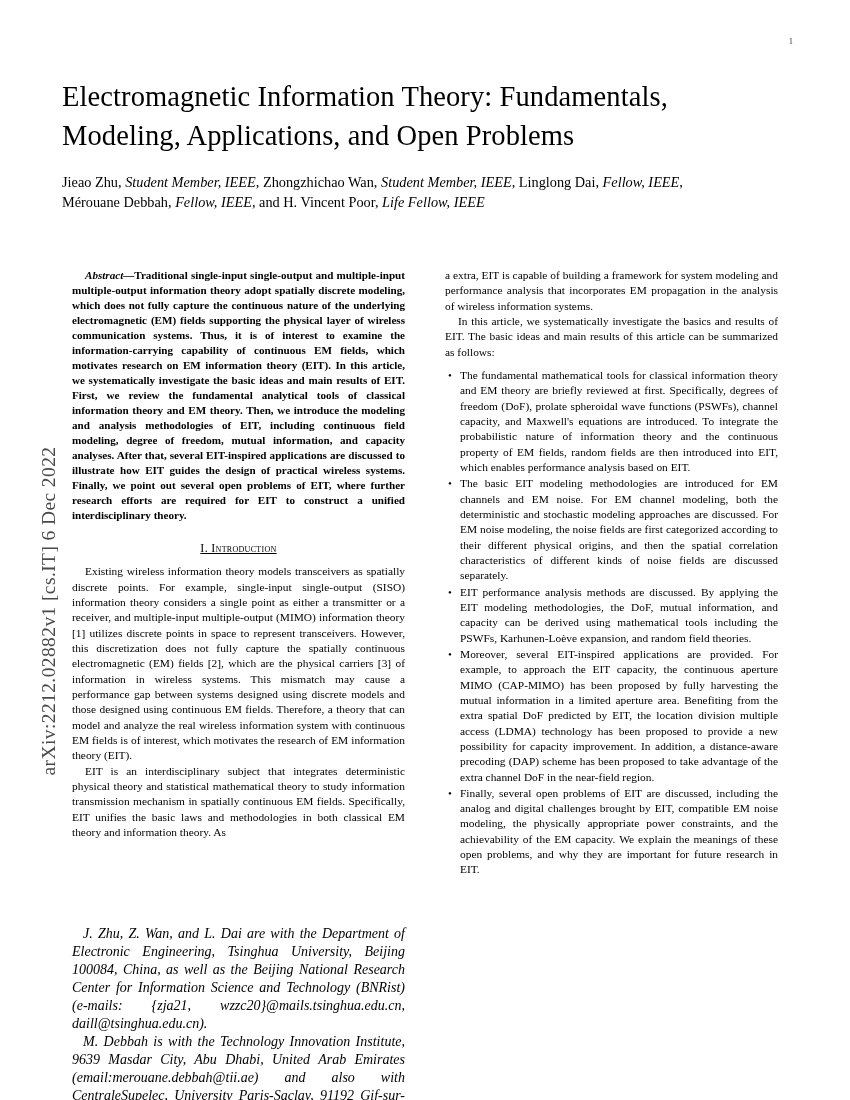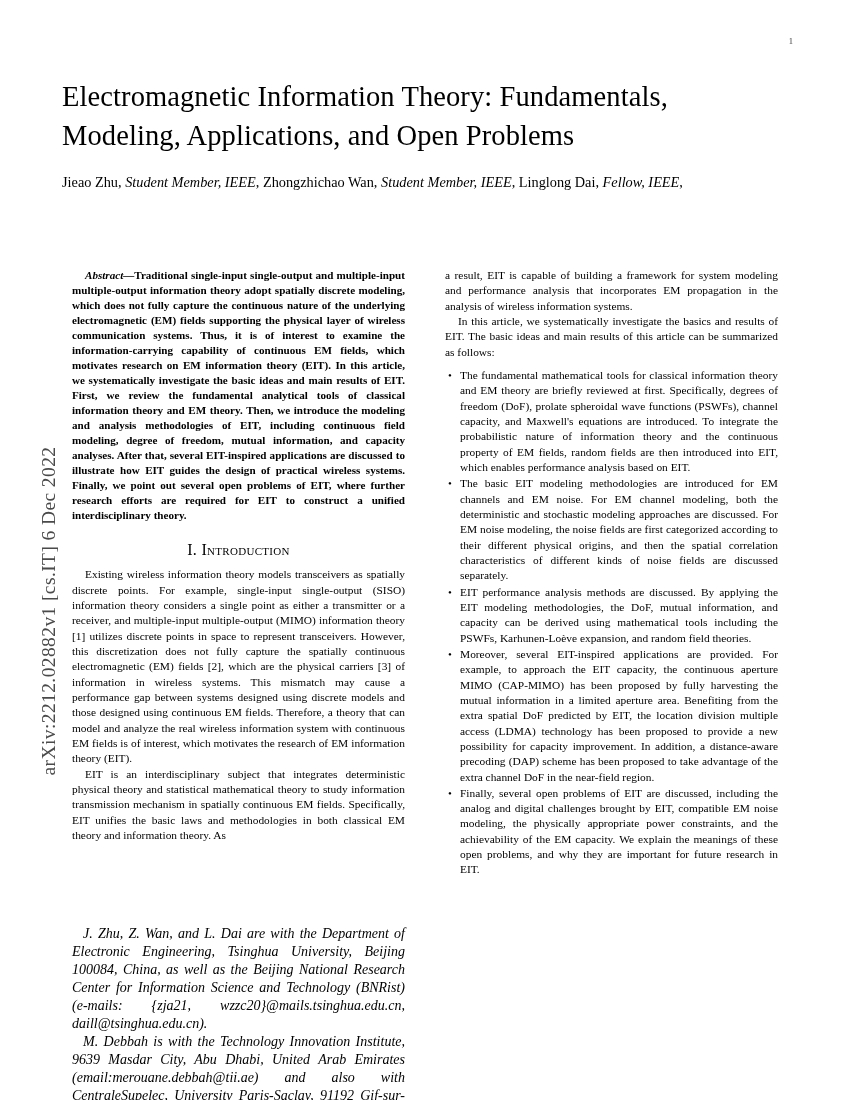--- a/index.html
+++ b/index.html
@@ -107,26 +107,27 @@
   .index-terms {
     font-weight: bold;
     font-size: 11.1px;
     line-height: 1.35;
     text-align: justify;
     text-indent: 13px;
     margin-top: 13px;
   }
 
   h2.section-heading {
-    font-size: 16px;
+    font-size: 12px;
     font-weight: normal;
     font-variant: small-caps;
     text-align: center;
     margin: 19px 0 8px 0;
     letter-spacing: 0.3px;
+    text-decoration: underline;
   }
 
   
   ul.bullets {
     margin: 8px 0 0 0;
     padding: 0 0 0 15px;
     list-style: none;
   }
   ul.bullets li {
     position: relative;
@@ -168,20 +169,23 @@
   <div id="arxiv-stamp">arXiv:2212.02882v1  [cs.IT]  6 Dec 2022</div>
 
   <div id="page-number">1</div>
 
   <div id="title-block">
     <h1 id="paper-title">Electromagnetic Information Theory: Fundamentals, Modeling, Applications, and Open Problems</h1>
     <div id="authors">
       <div>
         <span>Jieao Zhu, </span><span class="it">Student Member, IEEE</span><span>, Zhongzhichao Wan, </span><span class="it">Student Member, IEEE</span><span>, Linglong Dai, </span><span class="it">Fellow, IEEE</span><span>,</span>
       </div>
+      <div>
+        <span>Mérouane Debbah, </span><span class="it">Fellow, IEEE</span><span>, and H. Vincent Poor, </span><span class="it">Life Fellow, IEEE</span>
+      </div>
     </div>
   </div>
 
   <div id="columns">
 
     <div class="col left">
 
       <div class="abstract"><span class="lead">Abstract</span><span class="lead">—</span><span>Traditional single-input single-output and multiple-input multiple-output information theory adopt spatially discrete modeling, which does not fully capture the continuous nature of the underlying electromagnetic (EM) fields supporting the physical layer of wireless communication systems. Thus, it is of interest to examine the information-carrying capability of continuous EM fields, which motivates research on EM information theory (EIT). In this article, we systematically investigate the basic ideas and main results of EIT. First, we review the fundamental analytical tools of classical information theory and EM theory. Then, we introduce the modeling and analysis methodologies of EIT, including continuous field modeling, degree of freedom, mutual information, and capacity analyses. After that, several EIT-inspired applications are discussed to illustrate how EIT guides the design of practical wireless systems. Finally, we point out several open problems of EIT, where further research efforts are required for EIT to construct a unified interdisciplinary theory.</span></div>
 
 
@@ -190,21 +194,21 @@
       <div class="body-text">
         <p class="indent">Existing wireless information theory models transceivers as spatially discrete points. For example, single-input single-output (SISO) information theory considers a single point as either a transmitter or a receiver, and multiple-input multiple-output (MIMO) information theory [1] utilizes discrete points in space to represent transceivers. However, this discretization does not fully capture the spatially continuous electromagnetic (EM) fields [2], which are the physical carriers [3] of information in wireless systems. This mismatch may cause a performance gap between systems designed using discrete models and those designed using continuous EM fields. Therefore, a theory that can model and analyze the real wireless information system with continuous EM fields is of interest, which motivates the research of EM information theory (EIT).</p>
         <p class="indent">EIT is an interdisciplinary subject that integrates deterministic physical theory and statistical mathematical theory to study information transmission mechanism in spatially continuous EM fields. Specifically, EIT unifies the basic laws and methodologies in both classical EM theory and information theory. As</p>
       </div>
 
     </div>
 
     <div class="col right">
 
       <div class="body-text">
-        <p>a result, EIT is capable of building a framework for system modeling and performance analysis that incorporates EM propagation in the analysis of wireless information systems.</p>
+        <p>a extra, EIT is capable of building a framework for system modeling and performance analysis that incorporates EM propagation in the analysis of wireless information systems.</p>
         <p class="indent">In this article, we systematically investigate the basics and results of EIT. The basic ideas and main results of this article can be summarized as follows:</p>
       </div>
 
       <ul class="bullets">
         <li>The fundamental mathematical tools for classical information theory and EM theory are briefly reviewed at first. Specifically, degrees of freedom (DoF), prolate spheroidal wave functions (PSWFs), channel capacity, and Maxwell's equations are introduced. To integrate the probabilistic nature of information theory and the continuous property of EM fields, random fields are then introduced into EIT, which enables performance analysis based on EIT.</li>
         <li>The basic EIT modeling methodologies are introduced for EM channels and EM noise. For EM channel modeling, both the deterministic and stochastic modeling approaches are discussed. For EM noise modeling, the noise fields are first categorized according to their different physical origins, and then the spatial correlation characteristics of different kinds of noise fields are discussed separately.</li>
         <li>EIT performance analysis methods are discussed. By applying the EIT modeling methodologies, the DoF, mutual information, and capacity can be derived using mathematical tools including the PSWFs, Karhunen-Loève expansion, and random field theories.</li>
         <li>Moreover, several EIT-inspired applications are provided. For example, to approach the EIT capacity, the continuous aperture MIMO (CAP-MIMO) has been proposed by fully harvesting the mutual information in a limited aperture area. Benefiting from the extra spatial DoF predicted by EIT, the location division multiple access (LDMA) technology has been proposed to provide a new possibility for capacity improvement. In addition, a distance-aware precoding (DAP) scheme has been proposed to take advantage of the extra channel DoF in the near-field region.</li>
         <li>Finally, several open problems of EIT are discussed, including the analog and digital challenges brought by EIT, compatible EM noise modeling, the physically appropriate power constraints, and the achievability of the EM capacity. We explain the meanings of these open problems, and why they are important for future research in EIT.</li>
       </ul>

